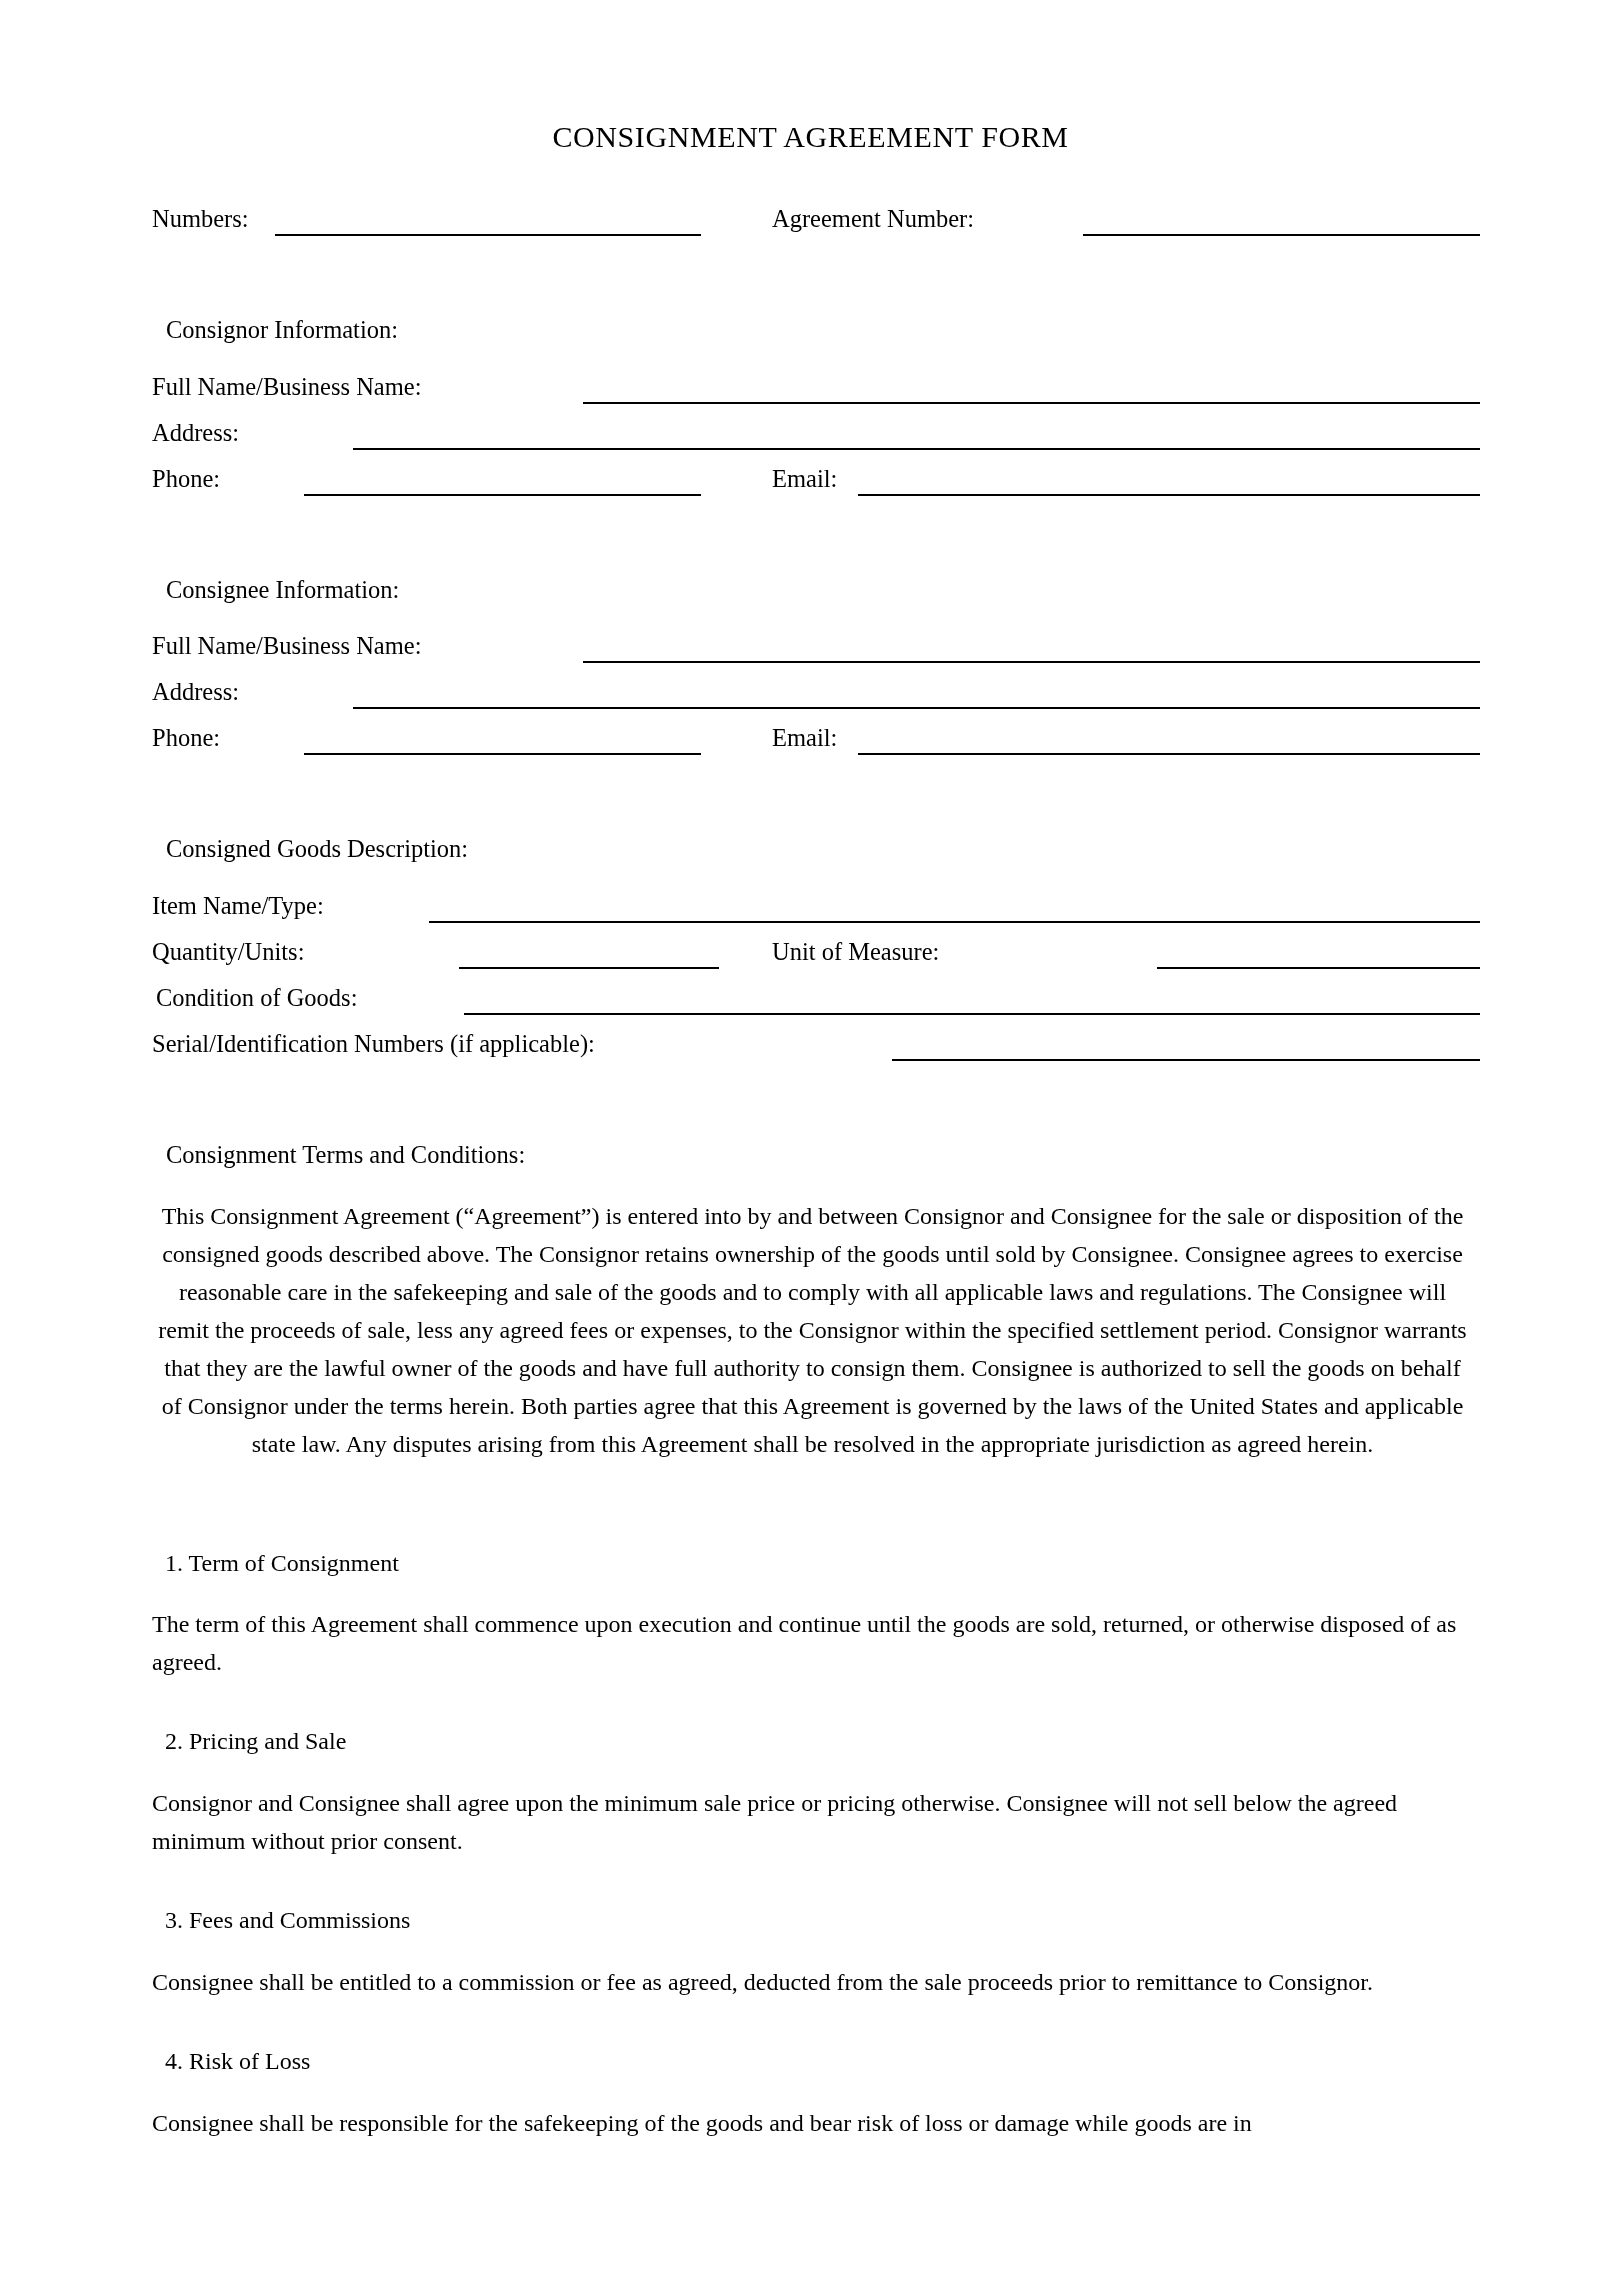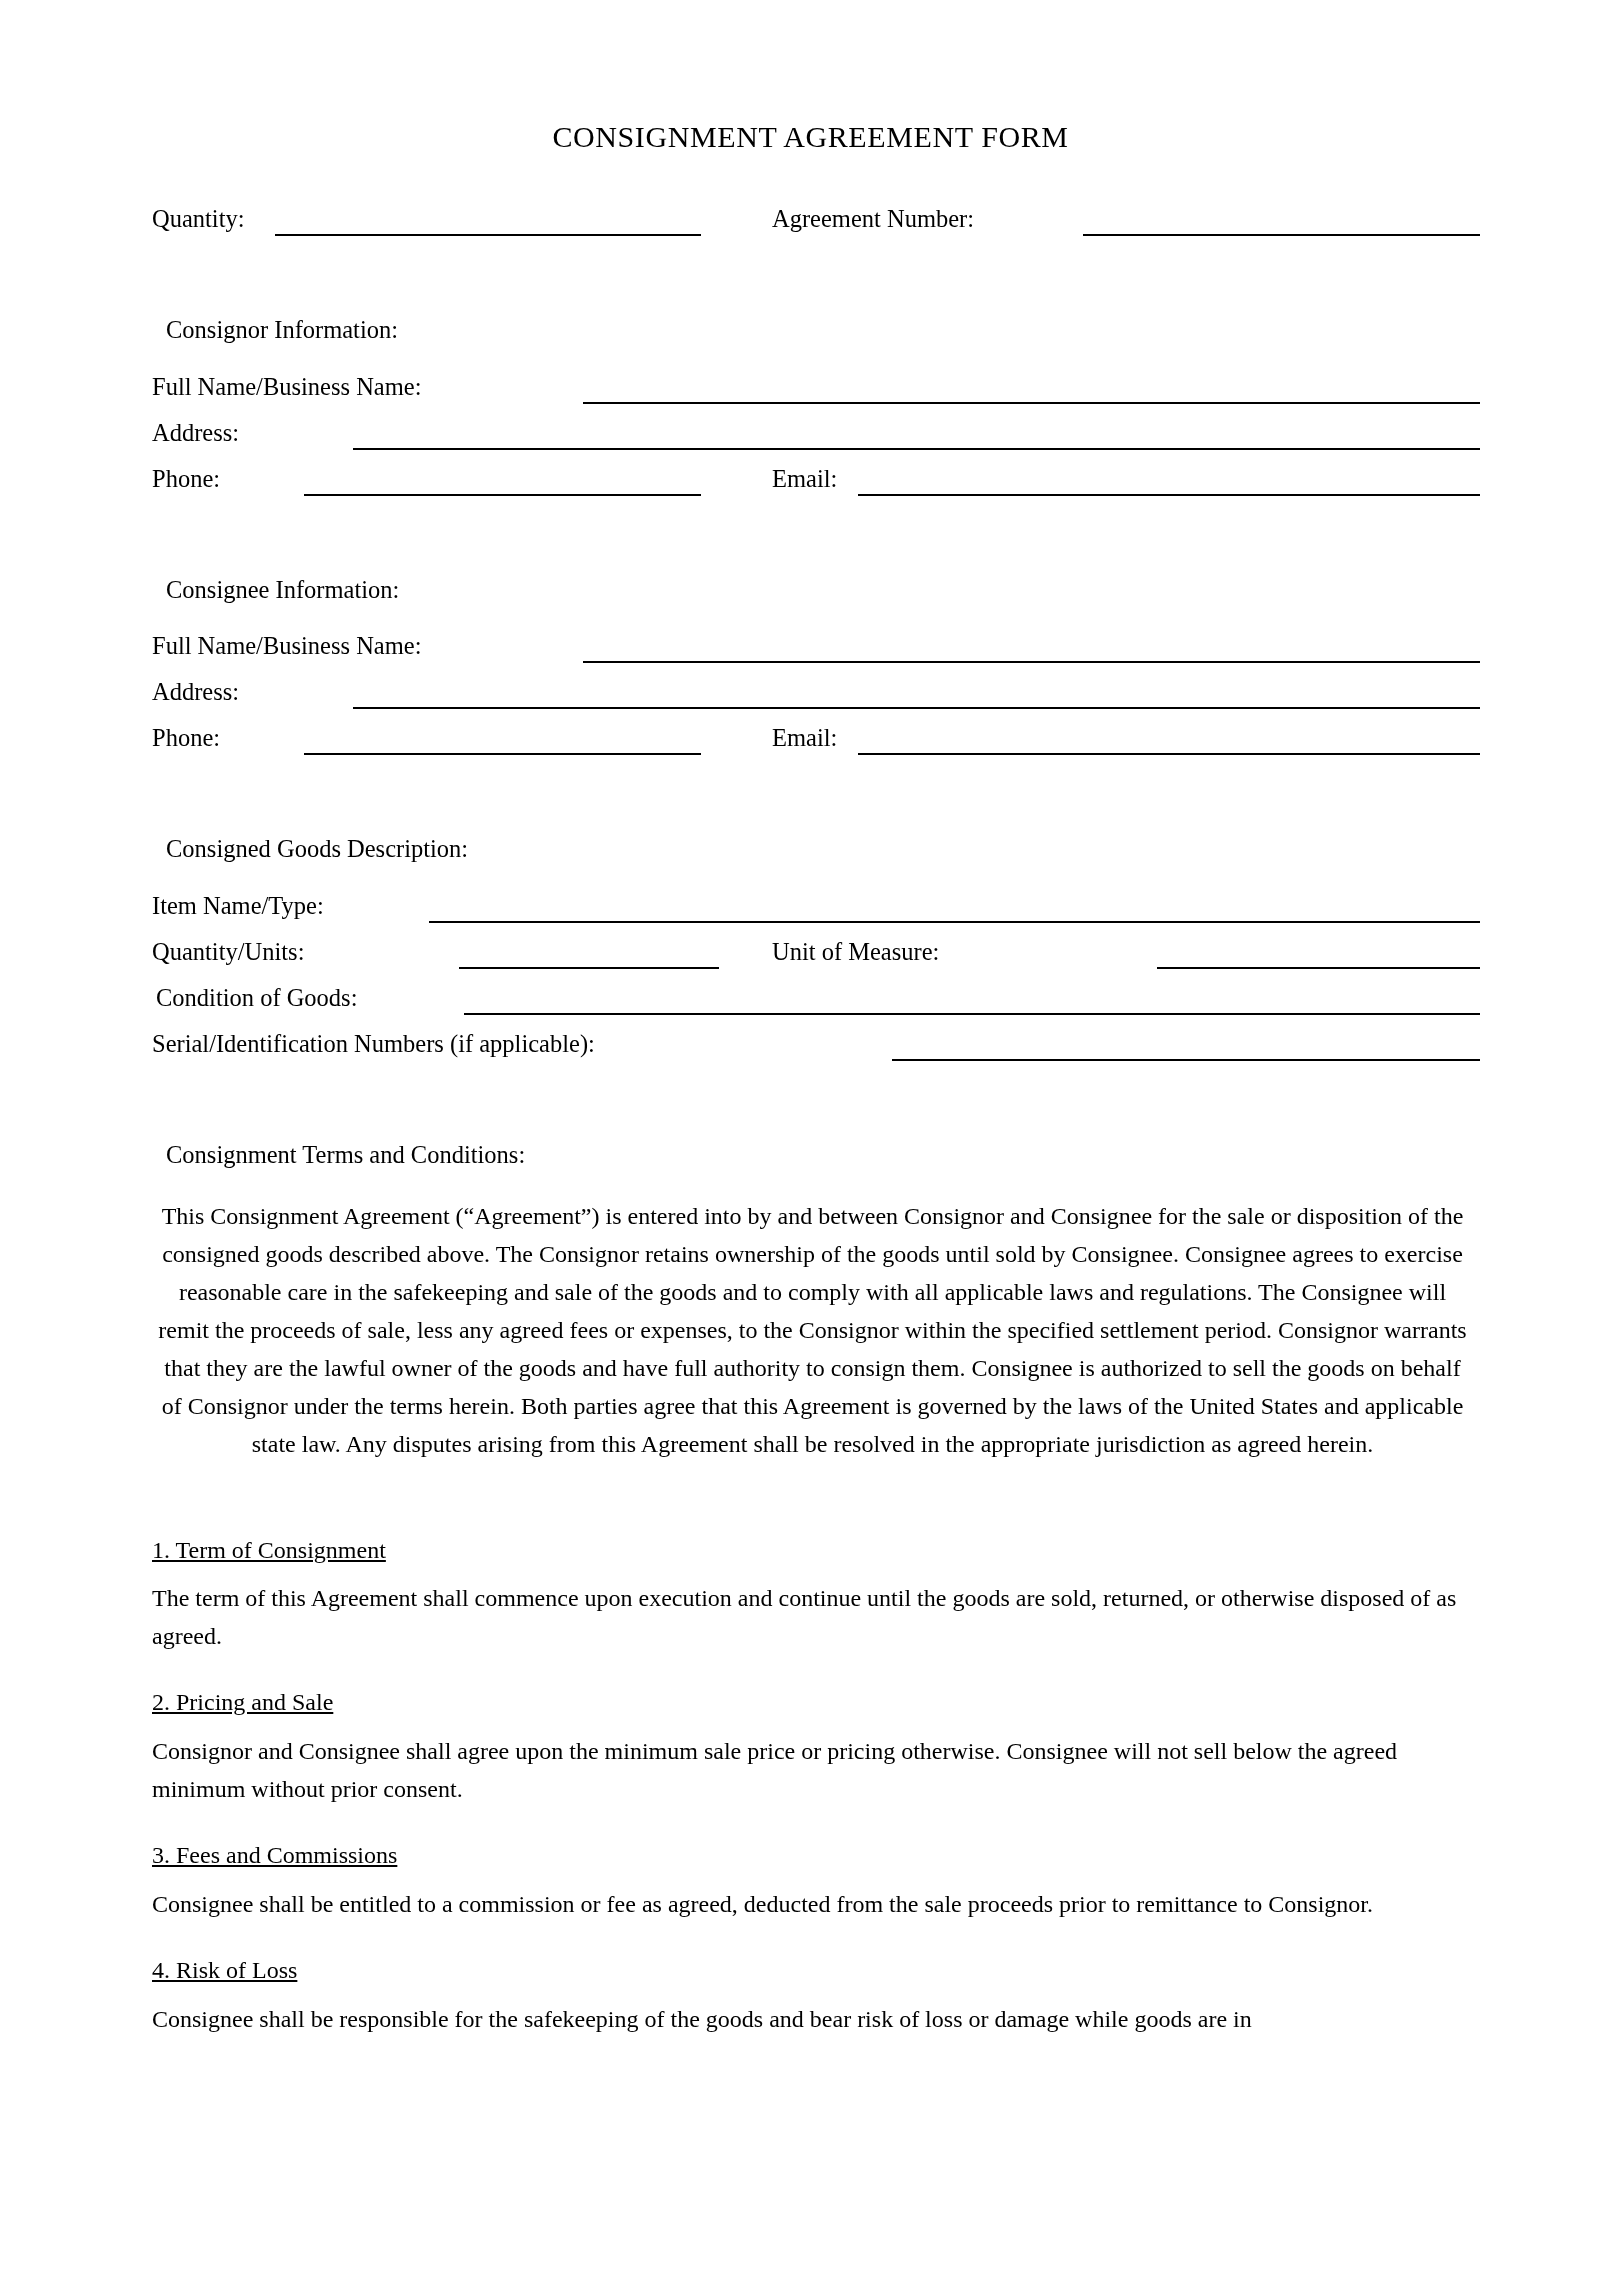--- a/index.html
+++ b/index.html
@@ -69,44 +69,43 @@
   .body-par {
     font-size: 24px;
     line-height: 38px;
     margin: 0;
     text-align: center;
     width: 1321px;
   }
   .clause-head {
     font-size: 24px;
     line-height: 32px;
-    margin: 0;
+    margin: 13px;
     white-space: nowrap;
-    text-decoration: underline;
   }
   .clause-body {
     font-size: 24px;
     line-height: 38px;
     margin: 0;
     width: 1321px;
   }
 </style>
 </head>
 <body>
 
 <div class="page">
 
   <h1 class="doc-title">CONSIGNMENT AGREEMENT FORM</h1>
 
   <div class="content">
 
     <div class="spacer-lg" style="height:204px"></div>
 
     <div class="frow">
-      <span class="flabel" style="left:0">Quantity:</span>
+      <span class="flabel" style="left:0">Numbers:</span>
       <span class="fline" style="left:123px; width:426px"></span>
       <span class="flabel" style="left:620px">Agreement Number:</span>
       <span class="fline" style="left:931px; width:397px"></span>
     </div>
 
     <div class="spacer-lg"></div>
 
     <div class="section-head">Consignor Information:</div>
     <div class="spacer-xs"></div>
 

